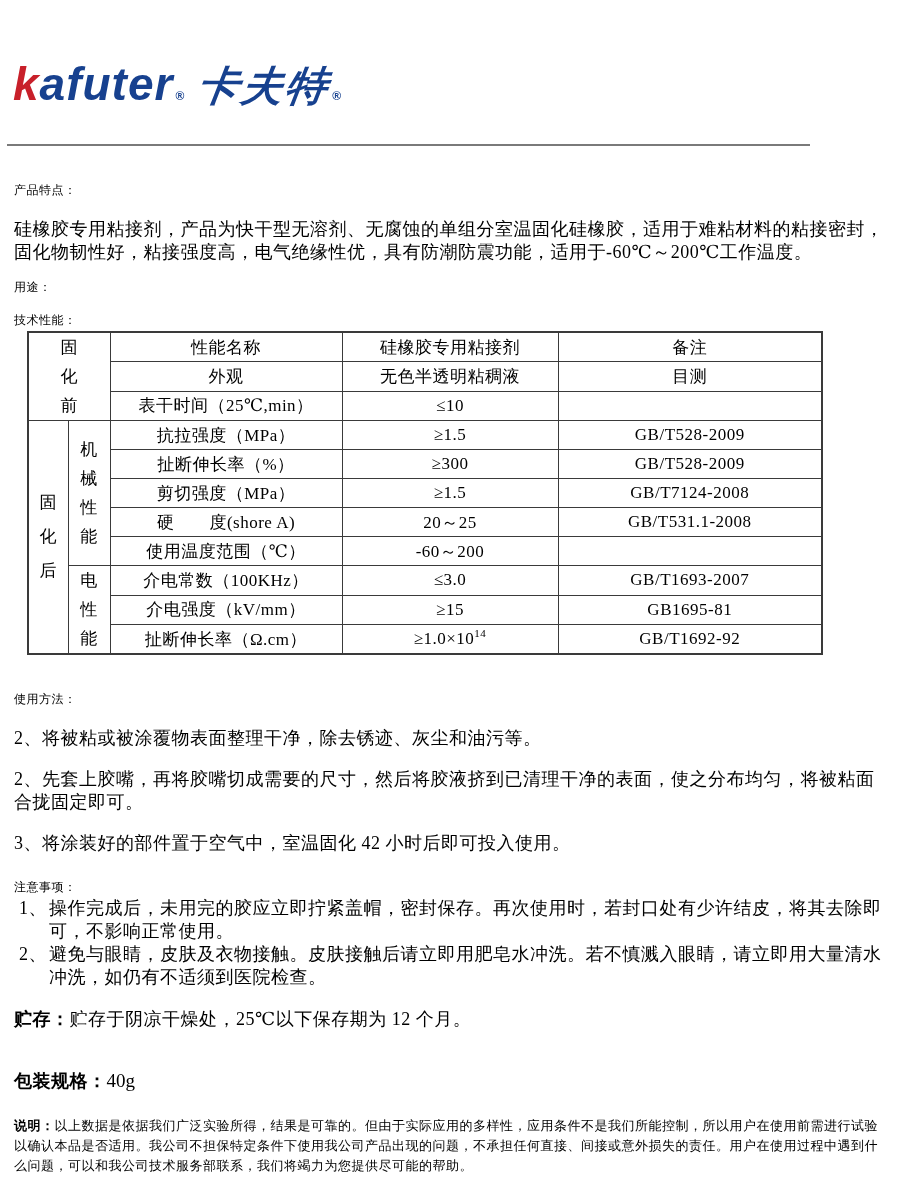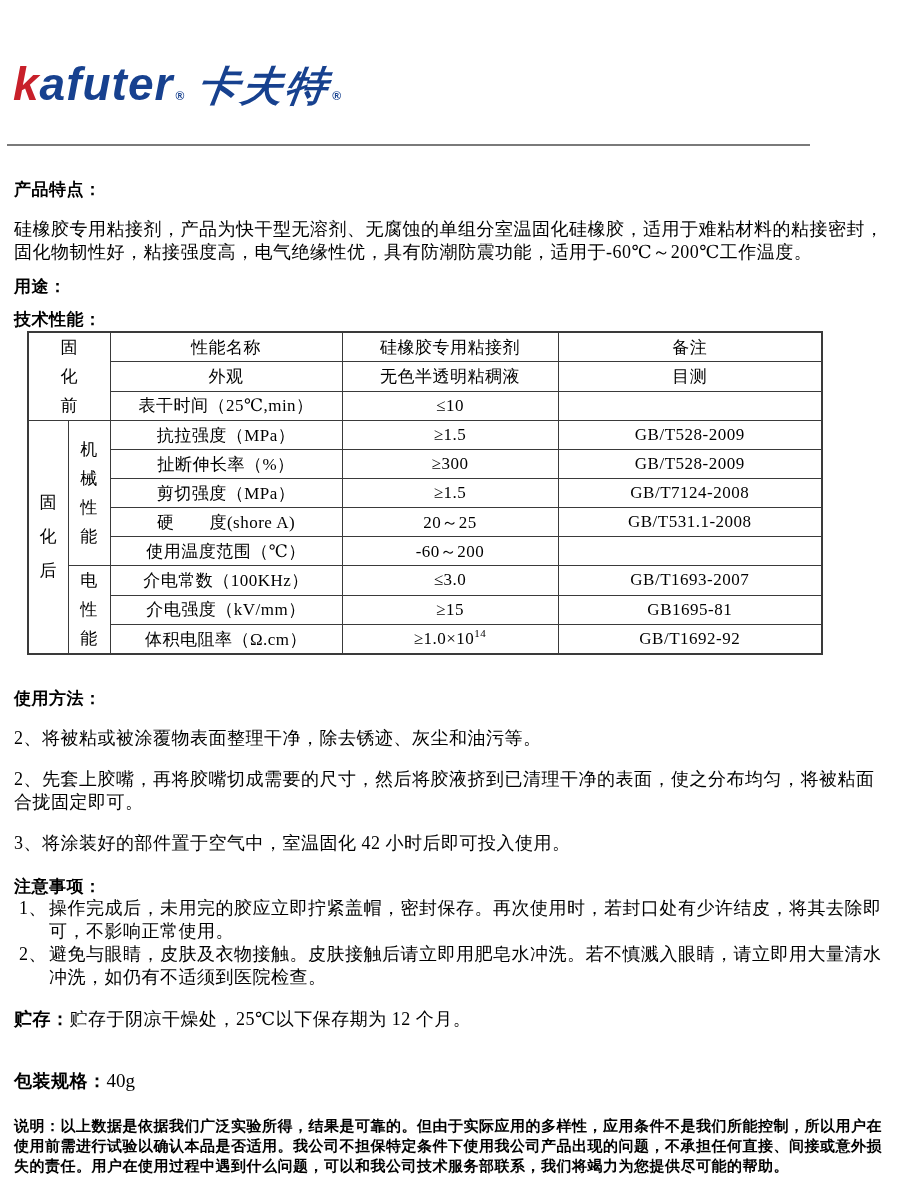--- a/index.html
+++ b/index.html
@@ -32,22 +32,22 @@
 
   hr.rule {
     border: none;
     border-top: 2px solid #7a7a7a;
     width: 803px;
     margin: 43px 0 0 7px;
   }
 
   
   h3.sec {
-    font-size: 17px;
-    font-weight: bold;
+    font-size: 12px;
+    font-weight: normal;
     line-height: 20px;
     margin-top: 34px;
     letter-spacing: 0.5px;
   }
   h3.sec.tight { margin-top: 13px; }
   p.body, .method-item {
     font-size: 18px;
     line-height: 23px;
     letter-spacing: 0.5px;
     margin-top: 18px;
@@ -91,23 +91,23 @@
   .note-item .txt { flex: 1; }
 
   p.inline-label { font-size: 18px; line-height: 23px; letter-spacing: 0.5px; }
   p.inline-label b { letter-spacing: 0.5px; }
   p.storage { margin-top: 19px; }
   p.package { margin-top: 38px; }
   p.package .pkg-val { font-size: 19px; letter-spacing: 0; }
 
   p.fine {
     margin-top: 23px;
-    font-size: 15px;
+    font-size: 13px;
     line-height: 20px;
-    font-weight: bold;
+    font-weight: normal;
     letter-spacing: 0.5px;
   }
 </style>
 </head>
 <body>
 
 <div class="page">
 
   <div class="logo">
     <span class="latin"><span class="k">k</span><span>afuter</span></span><span class="reg">®</span><span class="cn">卡夫特</span><span class="reg">®</span>
@@ -191,21 +191,21 @@
           <td>介电常数（100KHz）</td>
           <td>≤3.0</td>
           <td>GB/T1693-2007</td>
         </tr>
         <tr>
           <td>介电强度（kV/mm）</td>
           <td>≥15</td>
           <td>GB1695-81</td>
         </tr>
         <tr>
-          <td>体积电阻率（Ω.cm）</td>
+          <td>扯断伸长率（Ω.cm）</td>
           <td><span>≥1.0×10</span><sup>14</sup></td>
           <td>GB/T1692-92</td>
         </tr>
       </tbody>
     </table>
 
     <h3 class="sec" style="">使用方法：</h3>
     <div class="method-block">
       <p class="method-item">2、将被粘或被涂覆物表面整理干净，除去锈迹、灰尘和油污等。</p>
       <p class="method-item">2、先套上胶嘴，再将胶嘴切成需要的尺寸，然后将胶液挤到已清理干净的表面，使之分布均匀，将被粘面合拢固定即可。</p>

